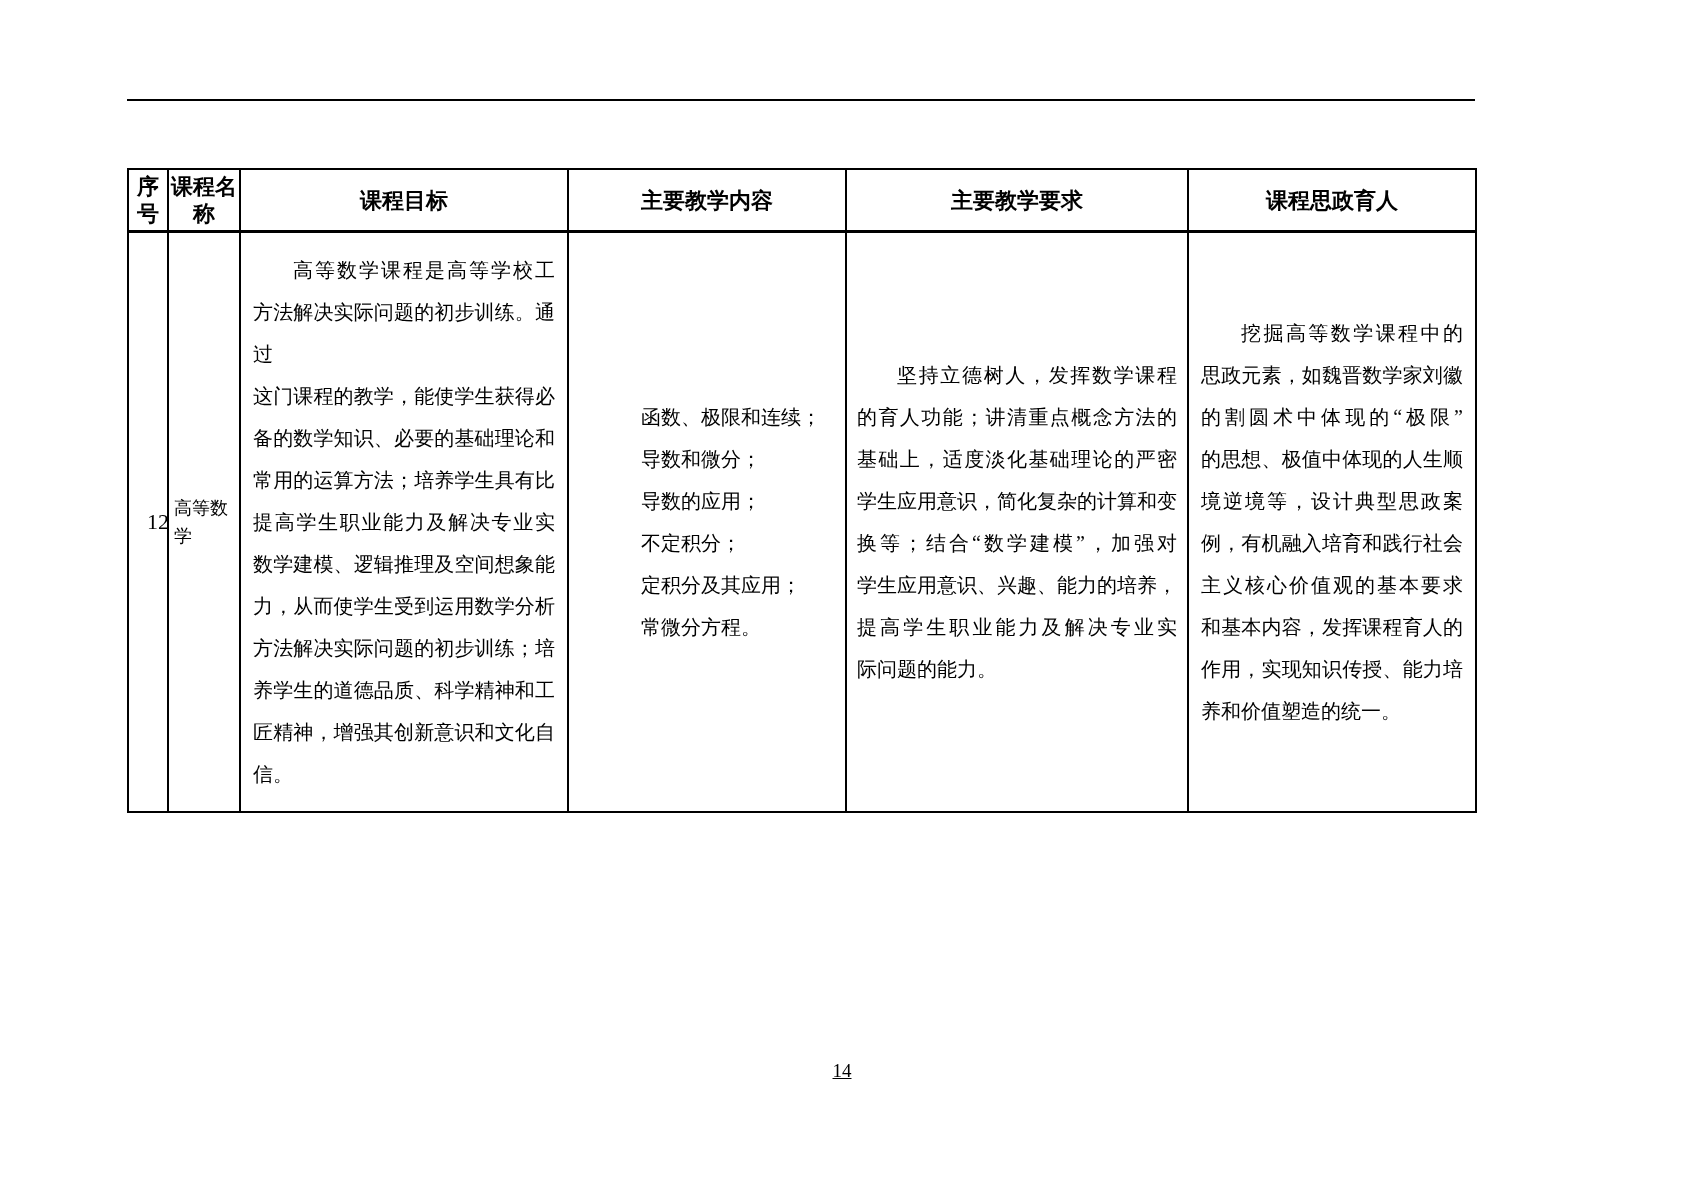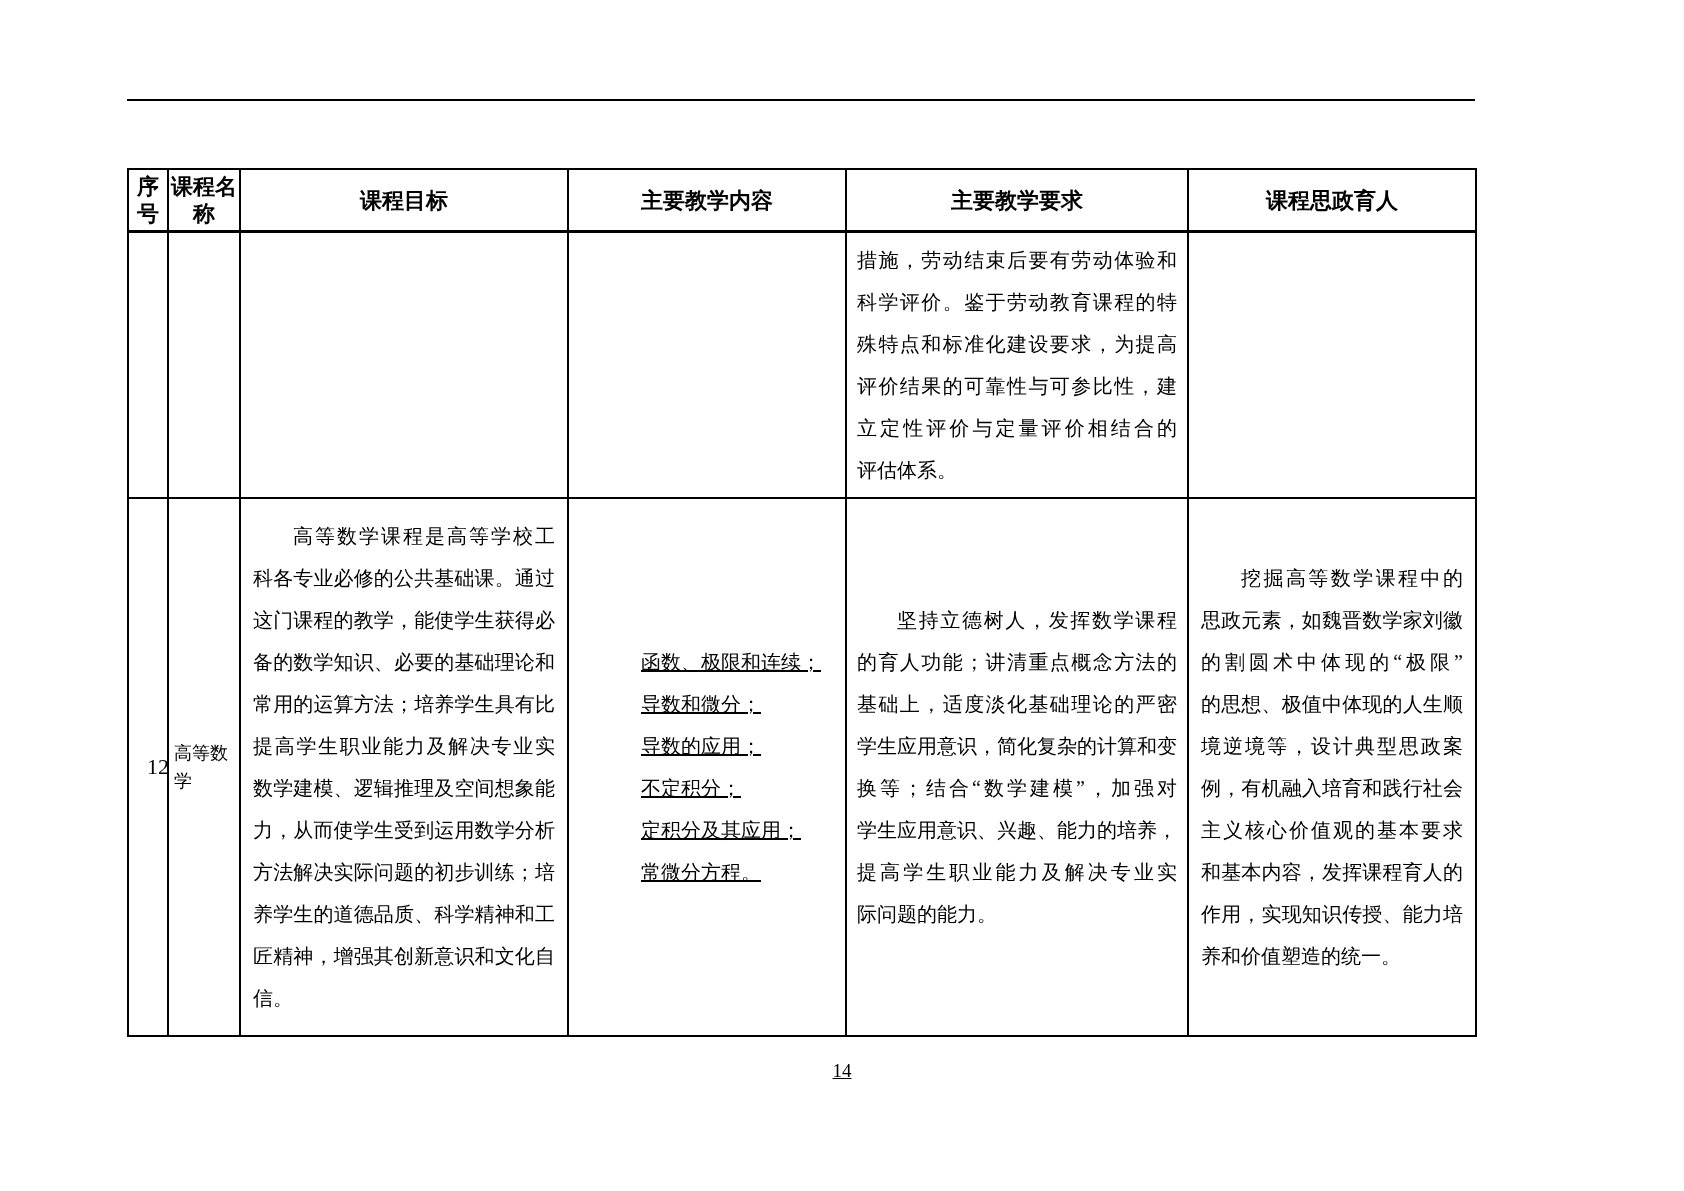--- a/index.html
+++ b/index.html
@@ -26,21 +26,21 @@
   .doc-table td{
     font-size:20px;vertical-align:middle;padding:16px 12px;
   }
   td.c-seq{text-align:center;font-size:22px;padding:6px 18px;margin-left:20px;}
   td.c-name{font-size:18px;line-height:28px;padding:23px 5px;text-align:left;margin-top:40px;}
   td.lines div{line-height:42px;}
   td.justify div{text-align:justify;text-align-last:justify;}
   td.justify div:last-child{text-align-last:auto;}
   td.indent-first div:first-child{text-indent:2em;}
   td.v-top{vertical-align:top;}
-  td.c-content{padding-left:72px;padding-right:8px;text-decoration:underline;}
+  td.c-content{padding-left:72px;padding-right:8px;}
   td.c-req{padding:6px 10px;}
   .page-number{
     position:absolute;left:0;top:1060px;width:100%;
     text-align:center;font-size:19px;text-decoration:underline;
   }
 </style>
 </head>
 <body>
 
 <div class="page">
@@ -61,40 +61,25 @@
         <th>序号</th>
         <th>课程名称</th>
         <th>课程目标</th>
         <th>主要教学内容</th>
         <th>主要教学要求</th>
         <th>课程思政育人</th>
       </tr>
     </thead>
     <tbody>
       <tr>
-        <td class="c-seq"></td>
-        <td class="c-name"></td>
-        <td class="lines justify"></td>
-        <td class="lines c-content"></td>
-        <td class="lines justify c-req v-top">
-            <div>措施，劳动结束后要有劳动体验和</div>
-            <div>科学评价。鉴于劳动教育课程的特</div>
-            <div>殊特点和标准化建设要求，为提高</div>
-            <div>评价结果的可靠性与可参比性，建</div>
-            <div>立定性评价与定量评价相结合的</div>
-            <div>评估体系。</div>
-          </td>
-        <td class="lines justify"></td>
-      </tr>
-      <tr>
         <td class="c-seq">12</td>
         <td class="c-name">高等数学</td>
         <td class="lines justify indent-first">
             <div>高等数学课程是高等学校工</div>
-            <div>科各专业必修的公共基础课。通过</div>
+            <div>方法解决实际问题的初步训练。通过</div>
             <div>这门课程的教学，能使学生获得必</div>
             <div>备的数学知识、必要的基础理论和</div>
             <div>常用的运算方法；培养学生具有比</div>
             <div>提高学生职业能力及解决专业实</div>
             <div>数学建模、逻辑推理及空间想象能</div>
             <div>力，从而使学生受到运用数学分析</div>
             <div>方法解决实际问题的初步训练；培</div>
             <div>养学生的道德品质、科学精神和工</div>
             <div>匠精神，增强其创新意识和文化自</div>
             <div>信。</div>

